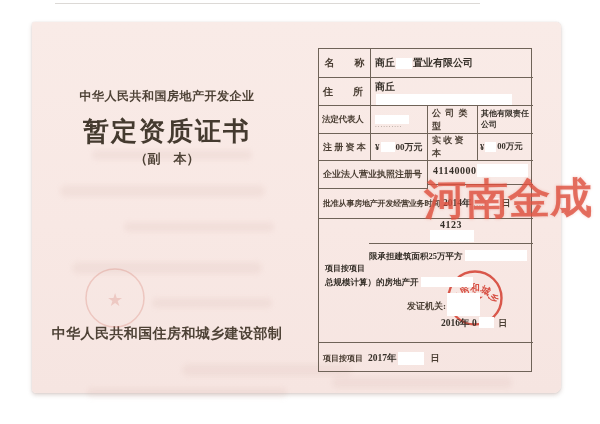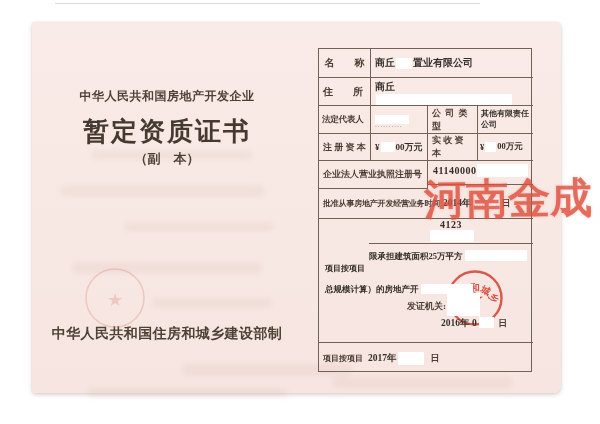--- a/index.html
+++ b/index.html
@@ -154,21 +154,21 @@
         <span class="val" style="font-size:10px;letter-spacing:.5px;">4123</span>
         <span class="rd" style="width:44px;height:12px;margin-left:1px;"></span>
       </div>
 
       <div class="cell bb blk" style="left:0;top:195px;width:214px;height:99px;padding:4px 6px;">
         <div style="margin-top:2px;">
           <span class="val" style="font-size:8.5px;padding-left:44px;">限承担建筑面积25万平方</span>
           <span class="rd" style="width:62px;height:11px;"></span>
           <span class="val" style="font-size:8px;">项目按项目</span>
         </div>
-        <div style="margin-top:10px;">
+        <div style="margin-top:3px;">
           <span class="val" style="font-size:8.5px;">总规模计算）的房地产开</span>
           <span class="rd" style="width:52px;height:10px;"></span>
         </div>
         <span class="rd" style="position:absolute;left:128px;top:49px;width:33px;height:23px;"></span>
         <span class="lab" style="position:absolute;left:88px;top:56px;font-size:9px;">发证机关:</span>
         <div style="position:absolute;left:122px;top:73px;">
           <span class="val" style="font-size:9.5px;">2016年 0</span>
           <span class="rd" style="width:15px;height:11px;"></span>
           <span class="lab" style="font-size:9px;margin-left:2px;">日</span>
         </div>

